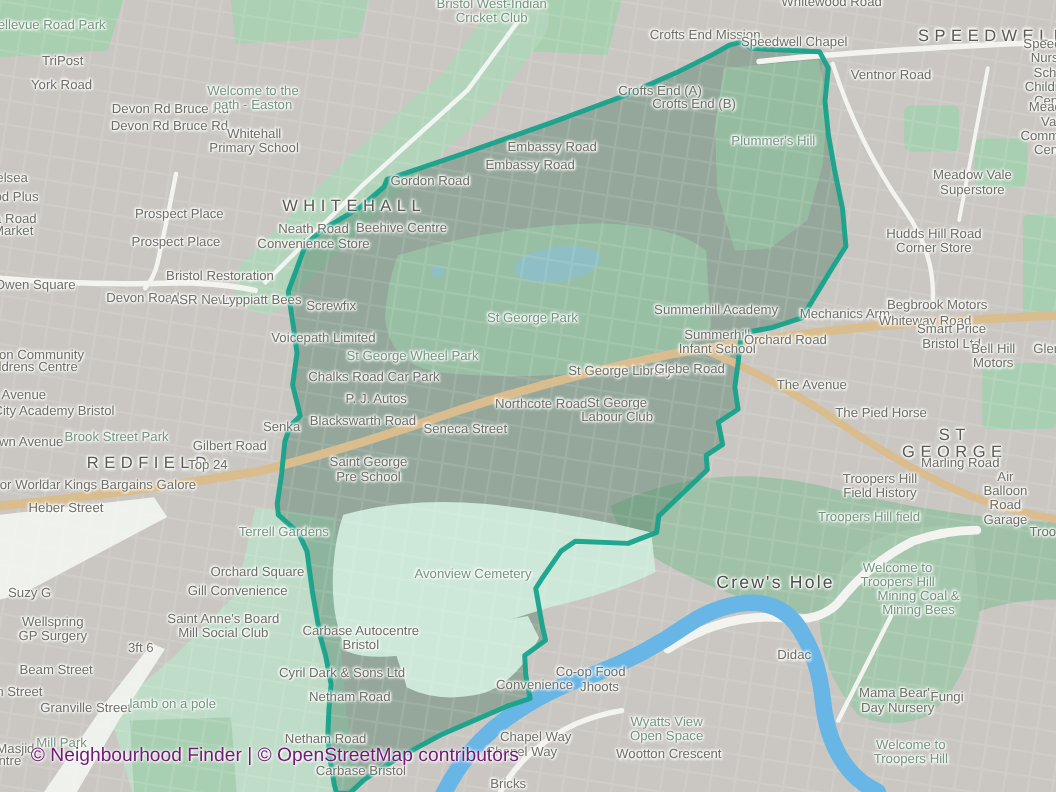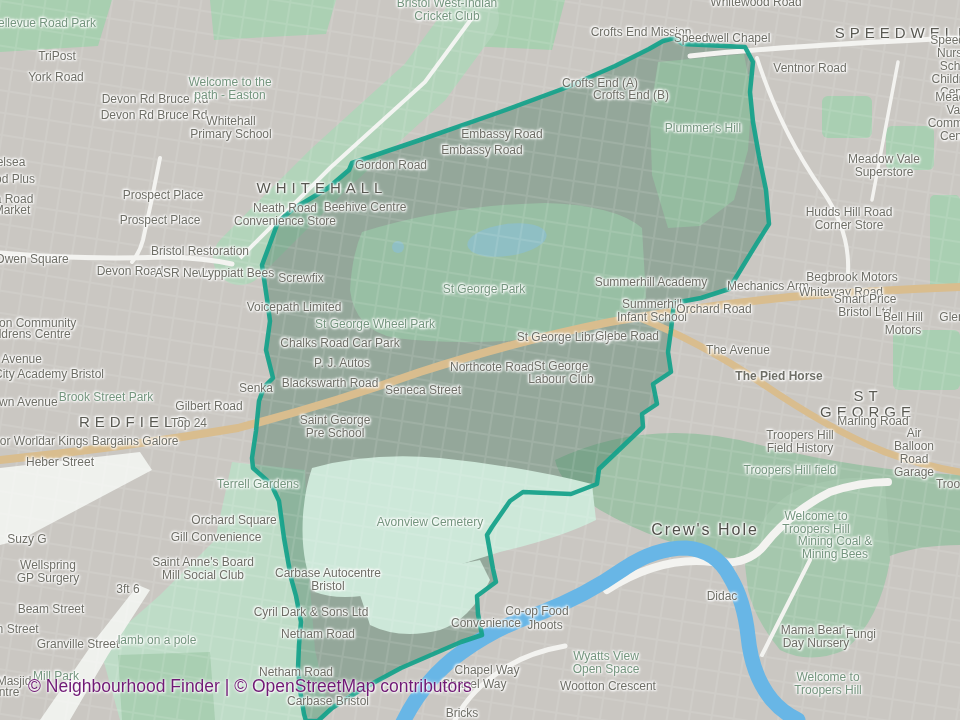--- a/index.html
+++ b/index.html
@@ -159,21 +159,21 @@
       <div class="lbl " style="left: 342px; top: 363px;">P. J. Autos</div>
       <div class="lbl " style="left: 564px; top: 337px;">St George Library</div>
       <div class="lbl " style="left: 627px; top: 336px;">Glebe Road</div>
       <div class="lbl " style="left: 492px; top: 367px;">Northcote Road</div>
       <div class="lbl " style="left: 561px; top: 373px;">St George
 Labour Club</div>
       <div class="lbl " style="left: 330px; top: 383px;">Blackswarth Road</div>
       <div class="lbl " style="left: 256px; top: 388px;">Senka</div>
       <div class="lbl " style="left: 423px; top: 390px;">Seneca Street</div>
       <div class="lbl " style="left: 738px; top: 350px;">The Avenue</div>
-      <div class="lbl " style="left: 779px; top: 376px; font-weight: bold;">The Pied Horse</div>
+      <div class="lbl " style="left: 801px; top: 376px;">The Pied Horse</div>
       <div class="lbl a" style="left: 868px; top: 404px;">ST GEORGE</div>
       <div class="lbl " style="left: 873px; top: 421px;">Marling Road</div>
       <div class="lbl " style="left: 335px; top: 427px;">Saint George
 Pre School</div>
       <div class="lbl " style="left: 800px; top: 442px;">Troopers Hill
 Field History</div>
       <div class="lbl " style="left: 914px; top: 453px;">Air Balloon
 Road Garage</div>
       <div class="lbl g" style="left: 790px; top: 470px;">Troopers Hill field</div>
       <div class="lbl " style="left: 948px; top: 484px;">Troo</div>

